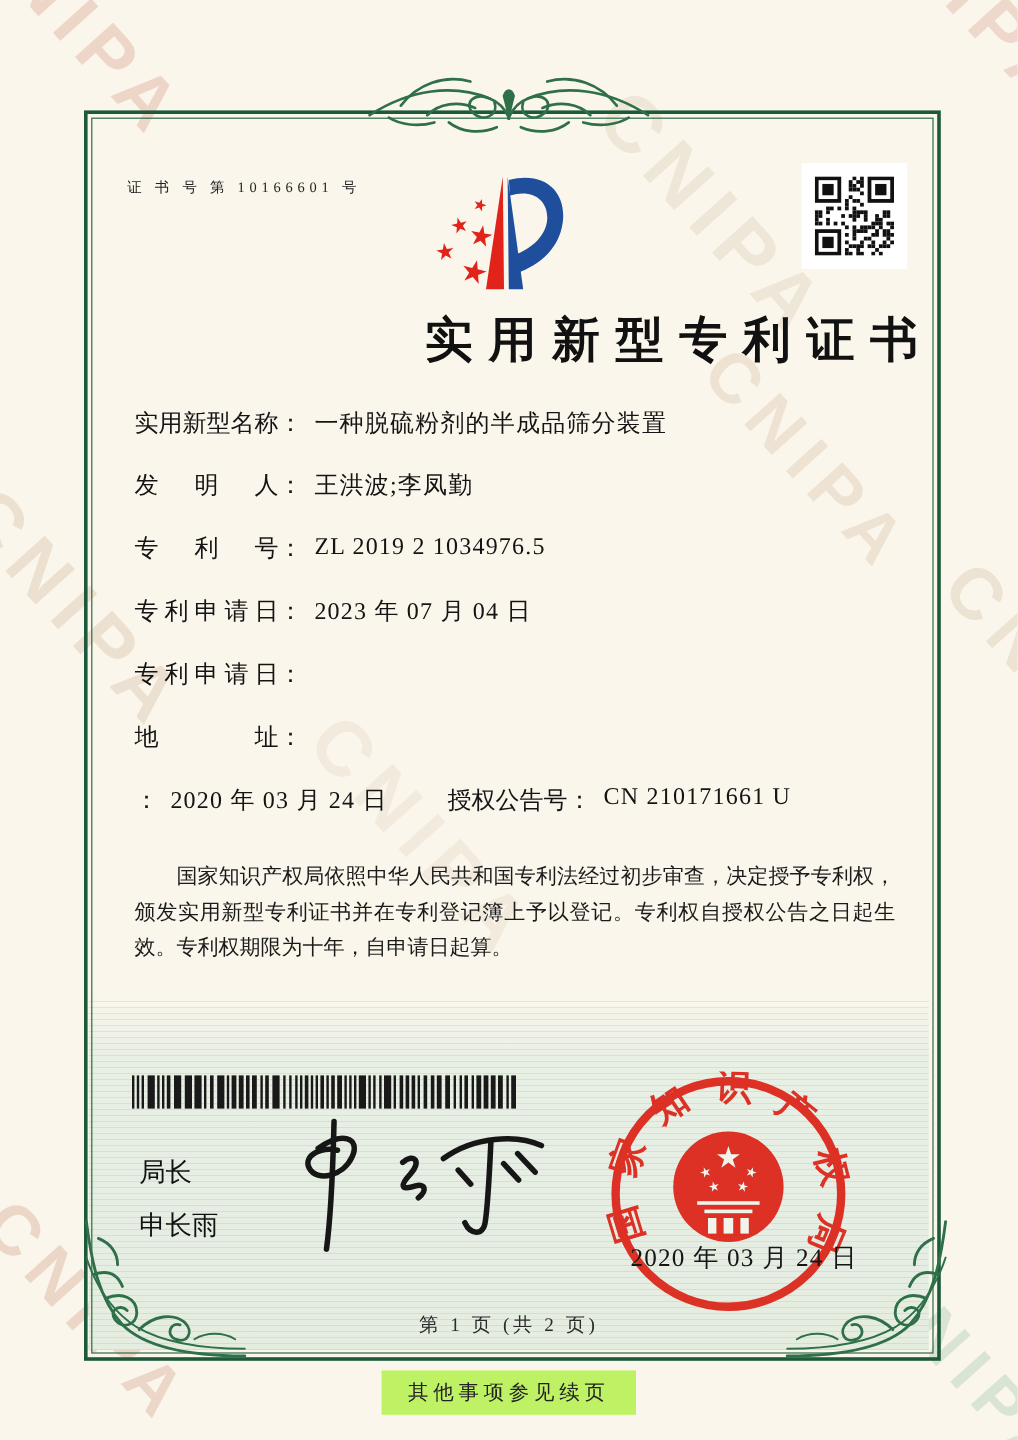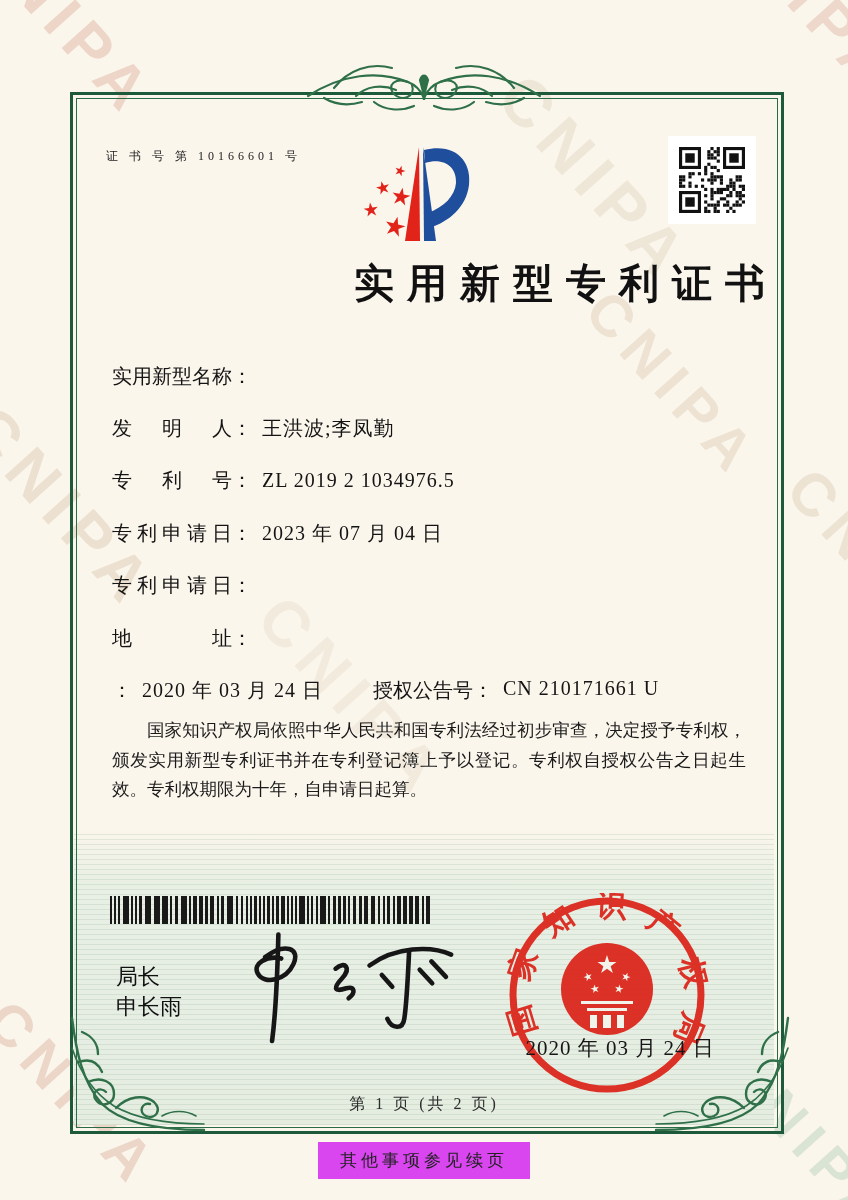--- a/index.html
+++ b/index.html
@@ -55,53 +55,53 @@
     position:absolute;left:668px;top:136px;z-index:3;background:#ffffff;
     padding:11px;line-height:0;
   }
   
   .title{
     position:absolute;left:70px;top:256px;width:708px;z-index:3;
     text-align:right;font-size:40px;font-weight:bold;color:#111;
     letter-spacing:13px;text-indent:13px;
   }
   
-  .fields{position:absolute;left:112px;top:350px;width:640px;z-index:3;}
+  .fields{position:absolute;left:112px;top:326px;width:640px;z-index:3;}
   .frow{height:52.4px;display:flex;align-items:center;font-size:20px;color:#141414;}
   .flabel{display:inline-block;width:120px;text-align:justify;text-align-last:justify;}
   .fcolon{display:inline-block;margin-right:10px;}
   .fvalue{letter-spacing:1px;white-space:nowrap;}
   .fgroup2{display:flex;margin-left:50px;}
   
   .bodytext{
     position:absolute;left:112px;top:716px;width:634px;z-index:3;
     font-size:17.5px;line-height:29.5px;color:#1a1a1a;text-align:justify;
   }
   .bodytext p{margin:0;text-indent:2em;}
   
   .barcode{position:absolute;left:110px;top:896px;z-index:3;line-height:0;}
   
   .sig-block{position:absolute;left:116px;top:962px;z-index:3;font-size:22px;color:#111;
     font-family:"Liberation Sans", sans-serif;}
-  .sig-role{}
+  .sig-role{margin-bottom:14px;}
   .sig-svg{position:absolute;left:240px;top:920px;z-index:3;}
   
   .seal{position:absolute;left:505px;top:893px;z-index:3;}
   .seal-date{
     position:absolute;left:520px;top:1034px;width:200px;z-index:4;
     text-align:center;font-size:21px;color:#161616;letter-spacing:1px;white-space:nowrap;
   }
   
   .page-info{
     position:absolute;left:70px;top:1094px;width:708px;z-index:3;
     text-align:center;font-size:16px;letter-spacing:3px;color:#2b2b2b;
   }
   .cont-note-wrap{position:absolute;left:0;top:1142px;width:848px;text-align:center;z-index:3;}
   .cont-note{
-    display:inline-block;background:#d946ef;padding:7px 22px;
+    display:inline-block;background:#bef264;padding:7px 22px;
     font-size:17px;letter-spacing:4px;color:#222;
   }
 </style>
 </head>
 <body>
 
 <div class="wm wm-1">CNIPA</div>
 <div class="wm wm-2">CNIPA</div>
 <div class="wm wm-3">CNIPA</div>
 <div class="wm wm-4">CNIPA</div>
@@ -297,20 +297,21 @@
       <rect x="6" y="48" width="9" height="9" fill="#111"></rect>
     </svg>
 </div>
 
 <div class="title">实用新型专利证书</div>
 
 <div class="fields">
   <div class="frow">
     <span class="flabel">实用新型名称</span>
       <span class="fcolon">：</span>
+    <span class="fvalue">一种脱硫粉剂的半成品筛分装置</span>
   </div>
   <div class="frow">
     <span class="flabel">发明人</span>
       <span class="fcolon">：</span>
     <span class="fvalue">王洪波;李凤勤</span>
   </div>
   <div class="frow">
     <span class="flabel">专利号</span>
       <span class="fcolon">：</span>
     <span class="fvalue">ZL 2019 2 1034976.5</span>

